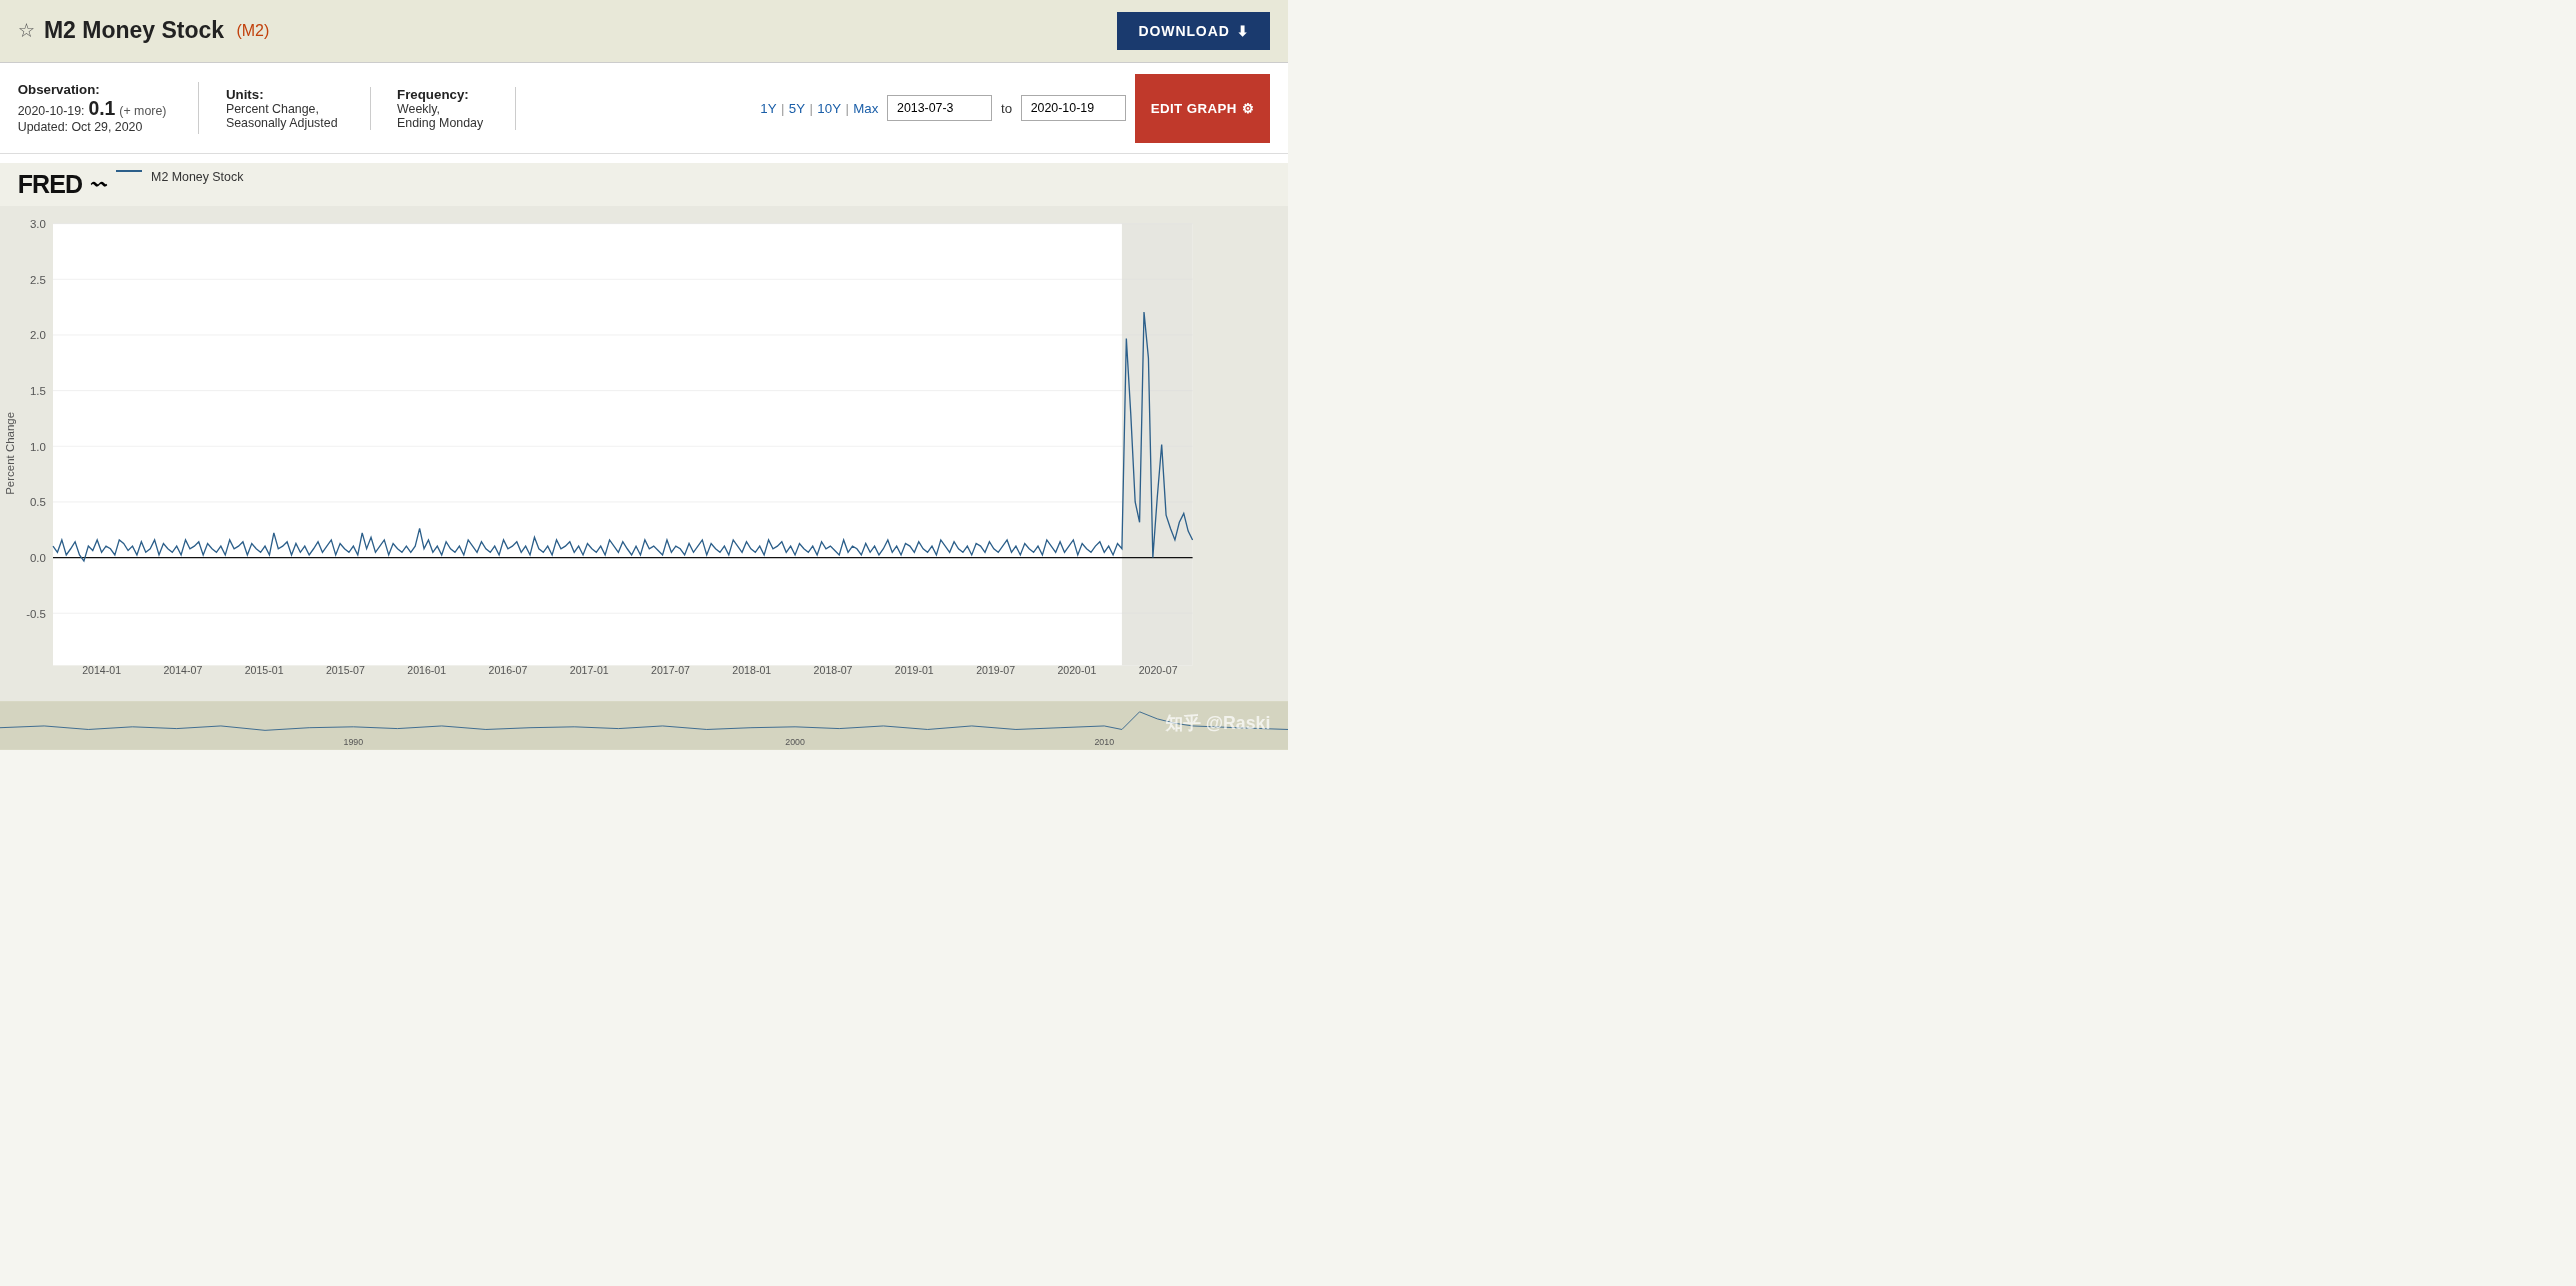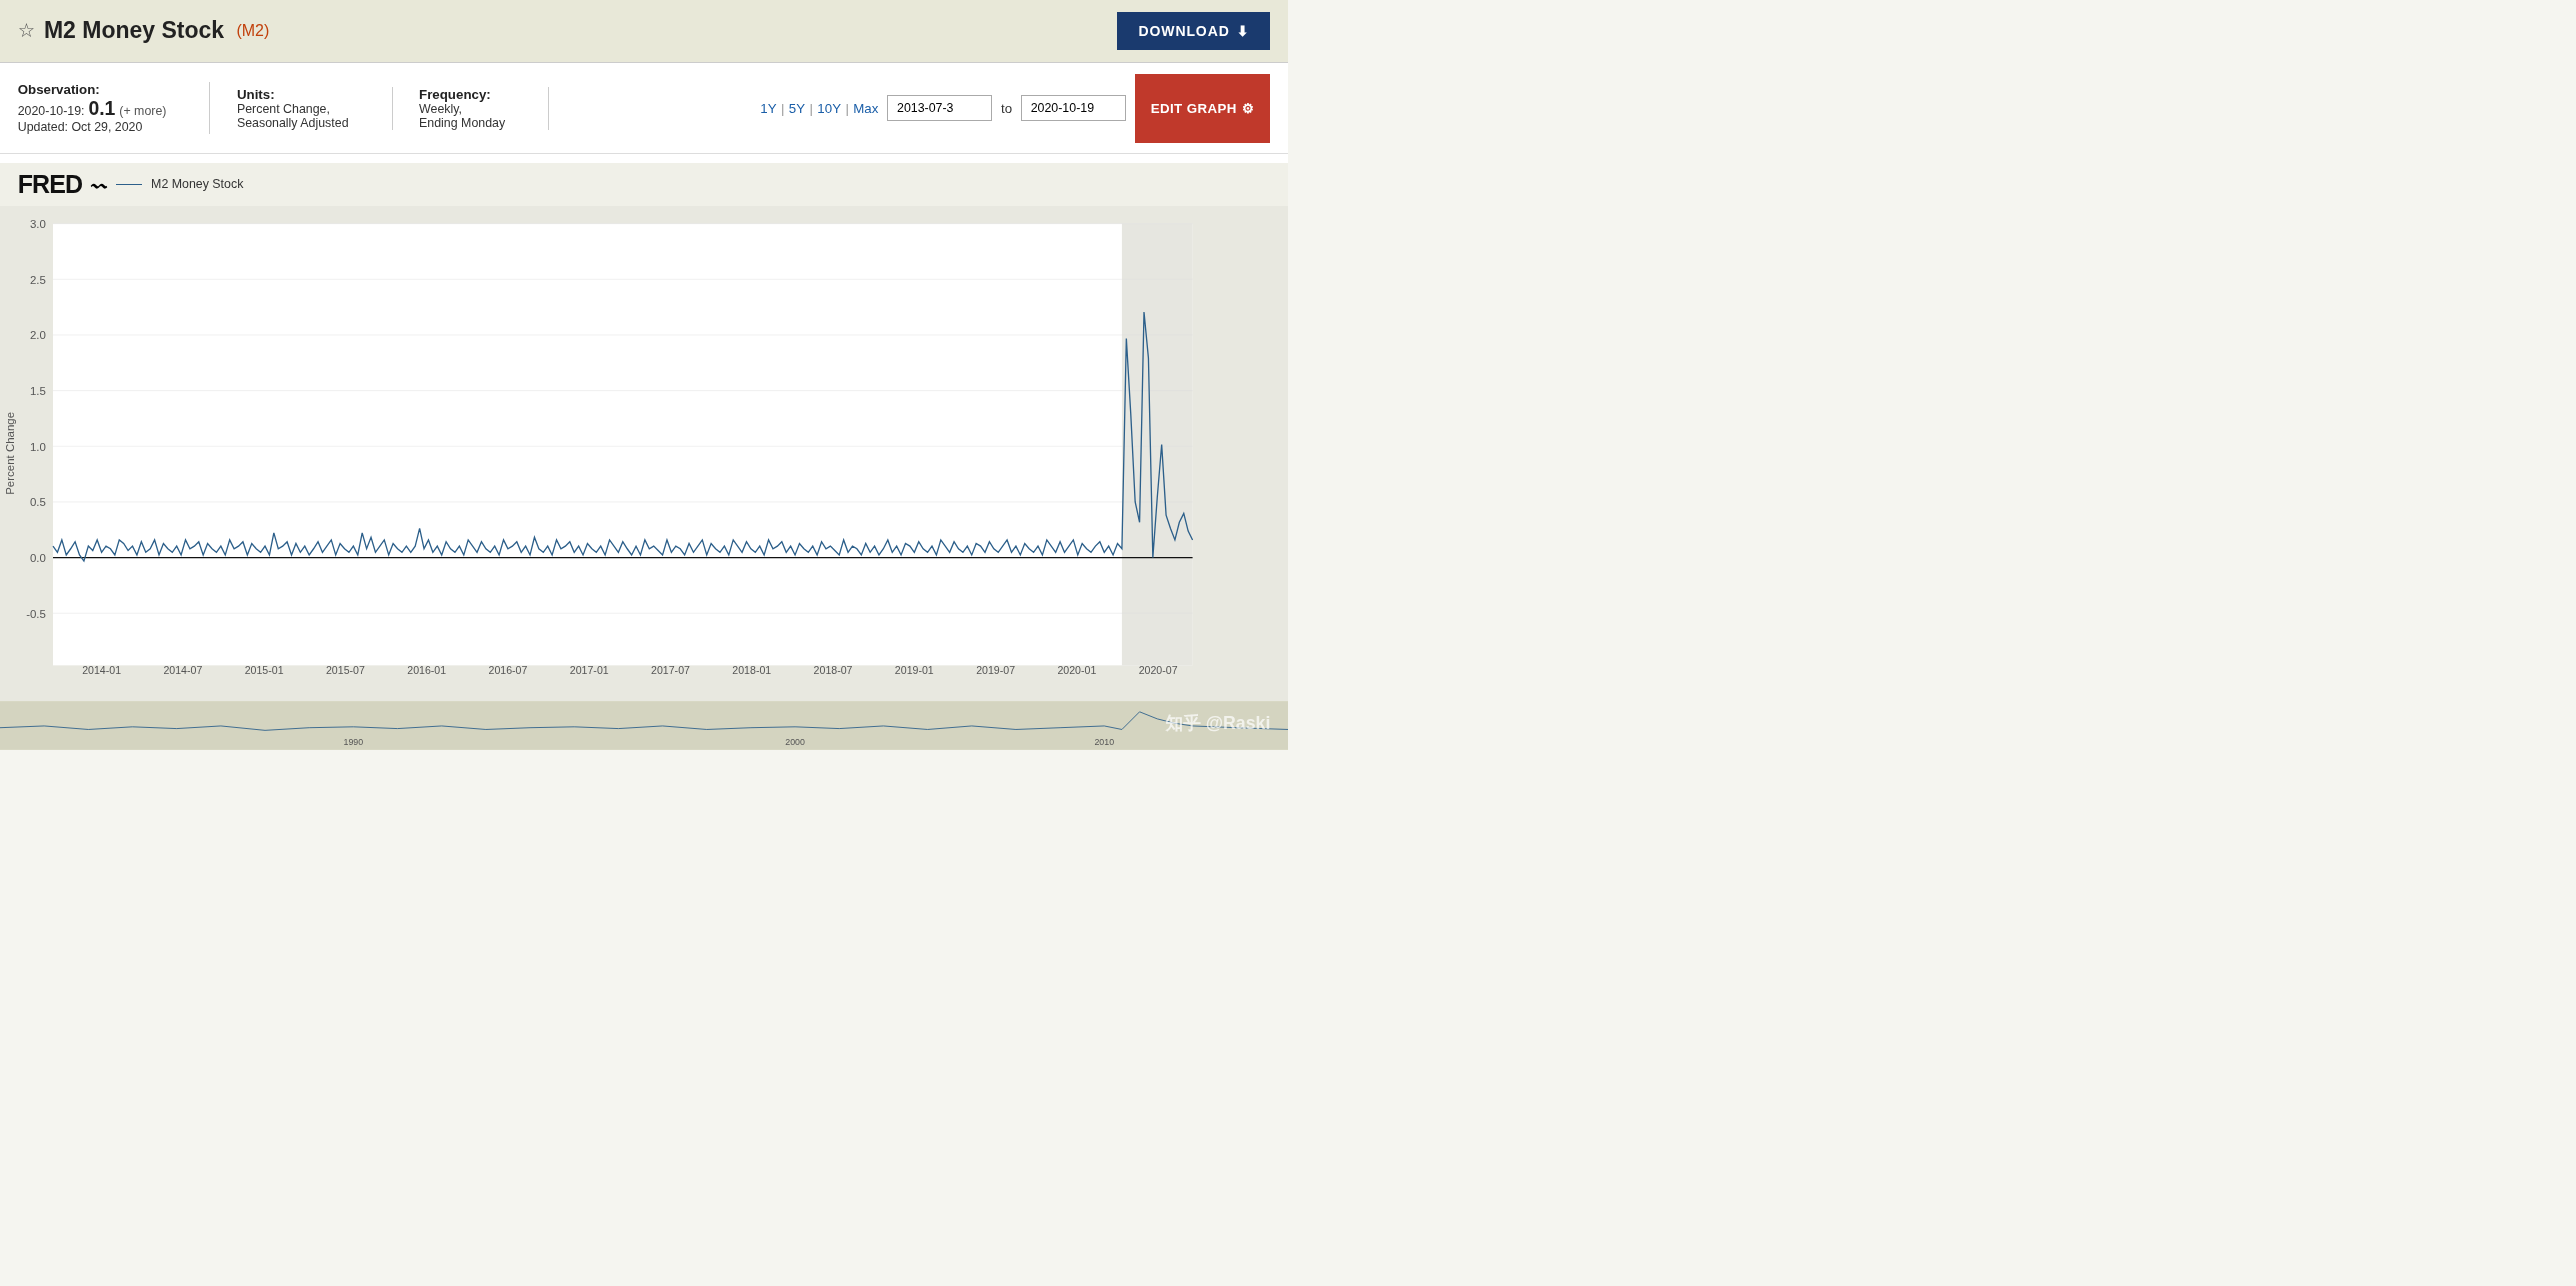--- a/index.html
+++ b/index.html
@@ -39,21 +39,21 @@
     
     .info-bar {
       background: white;
       padding: 10.6px 17.7px;
       display: flex;
       align-items: center;
       border-bottom: 0.9px solid #ddd;
       gap: 0;
     }
     .info-section {
-      padding-right: 43px;
+      padding-right: 32px;
       border-right: 0.9px solid #ccc;
       margin-right: 26.5px;
     }
     .info-section:last-of-type { border-right: none; }
     .info-label { font-size: 13.3px; font-weight: bold; color: #222; }
     .info-value { font-size: 12.4px; color: #333; }
     .info-value-large { font-size: 19.4px; font-weight: bold; color: #222; display: inline; }
     .info-more { font-size: 12.4px; color: #555; }
 
     
@@ -99,21 +99,20 @@
 
     
     .chart-container {
       background: white;
       margin: 0;
       padding: 8.8px 0 0 0;
       position: relative;
     }
     .chart-legend {
       display: flex;
-      align-items: center;
       gap: 8.8px;
       padding: 7px 17.7px;
       background: #f0f0e8;
     }
     .fred-logo {
       font-size: 25px;
       font-weight: 900;
       color: #111;
       letter-spacing: -0.9px;
     }

